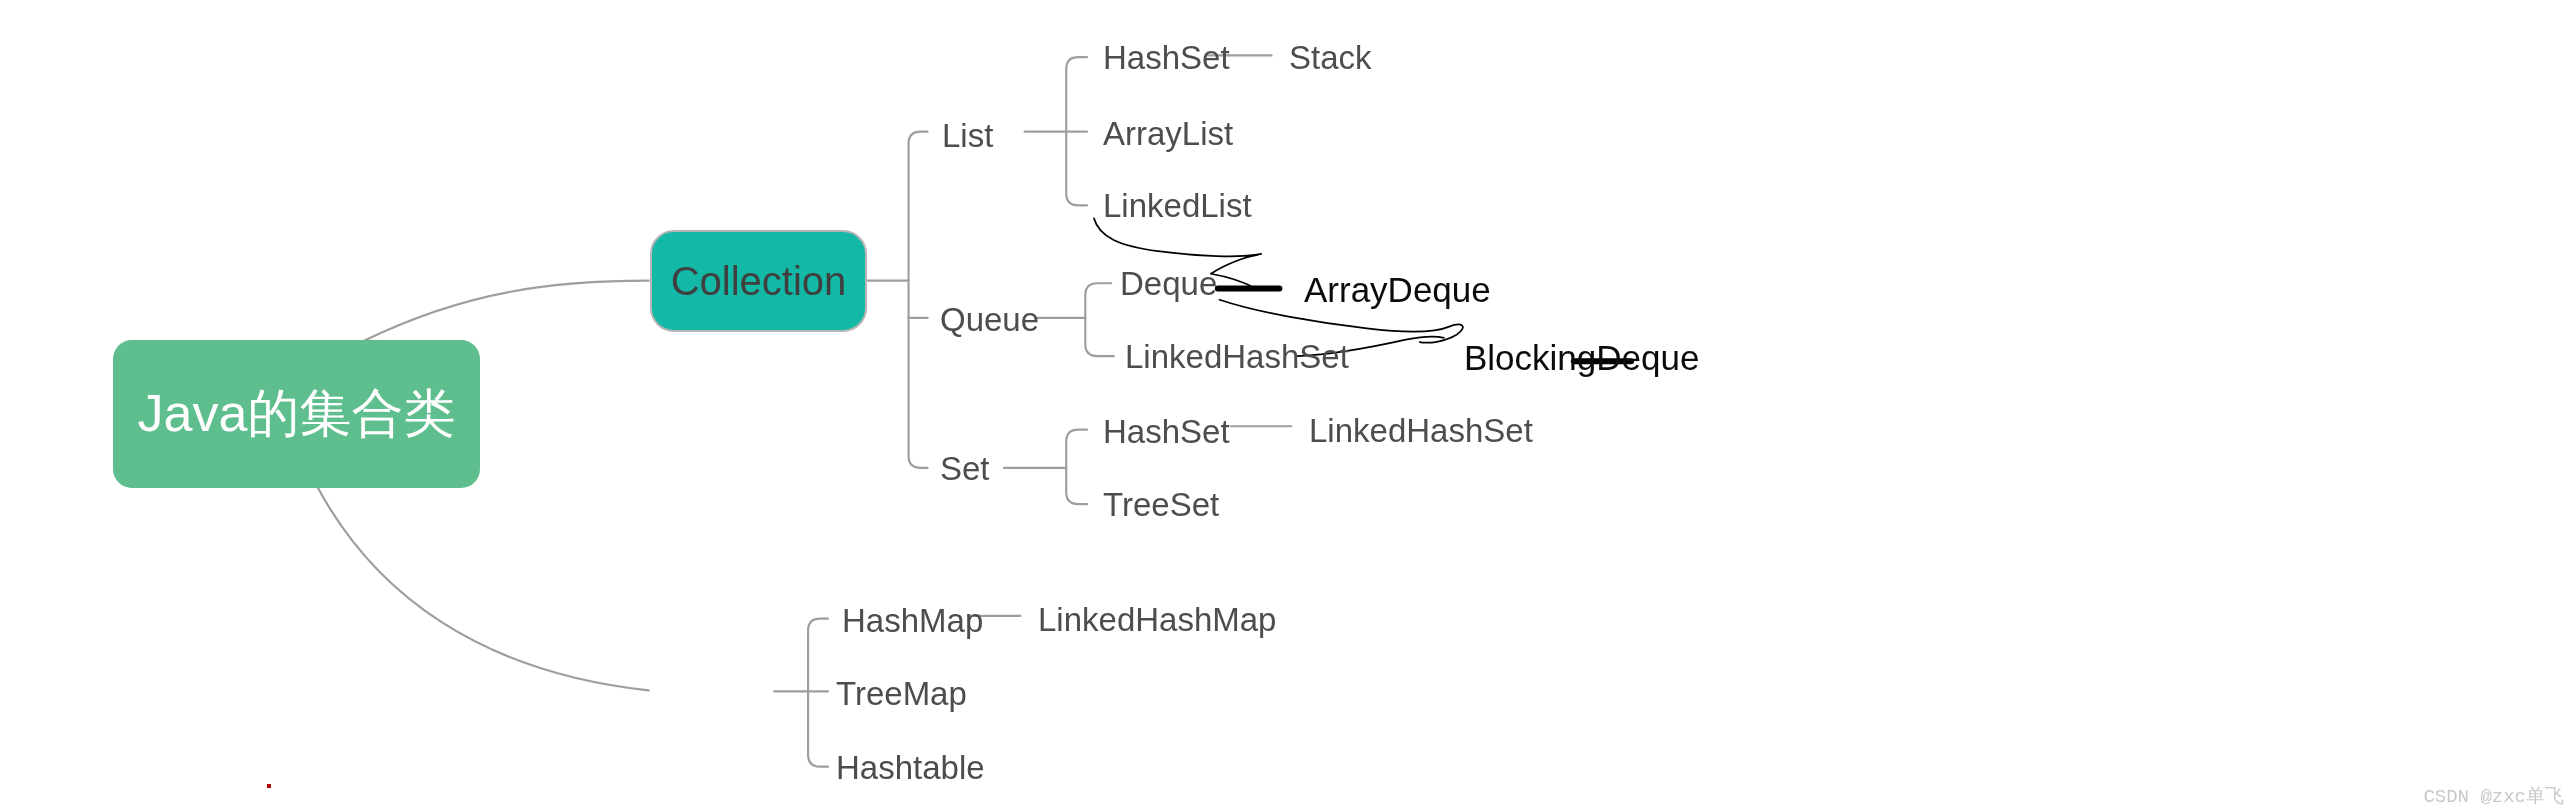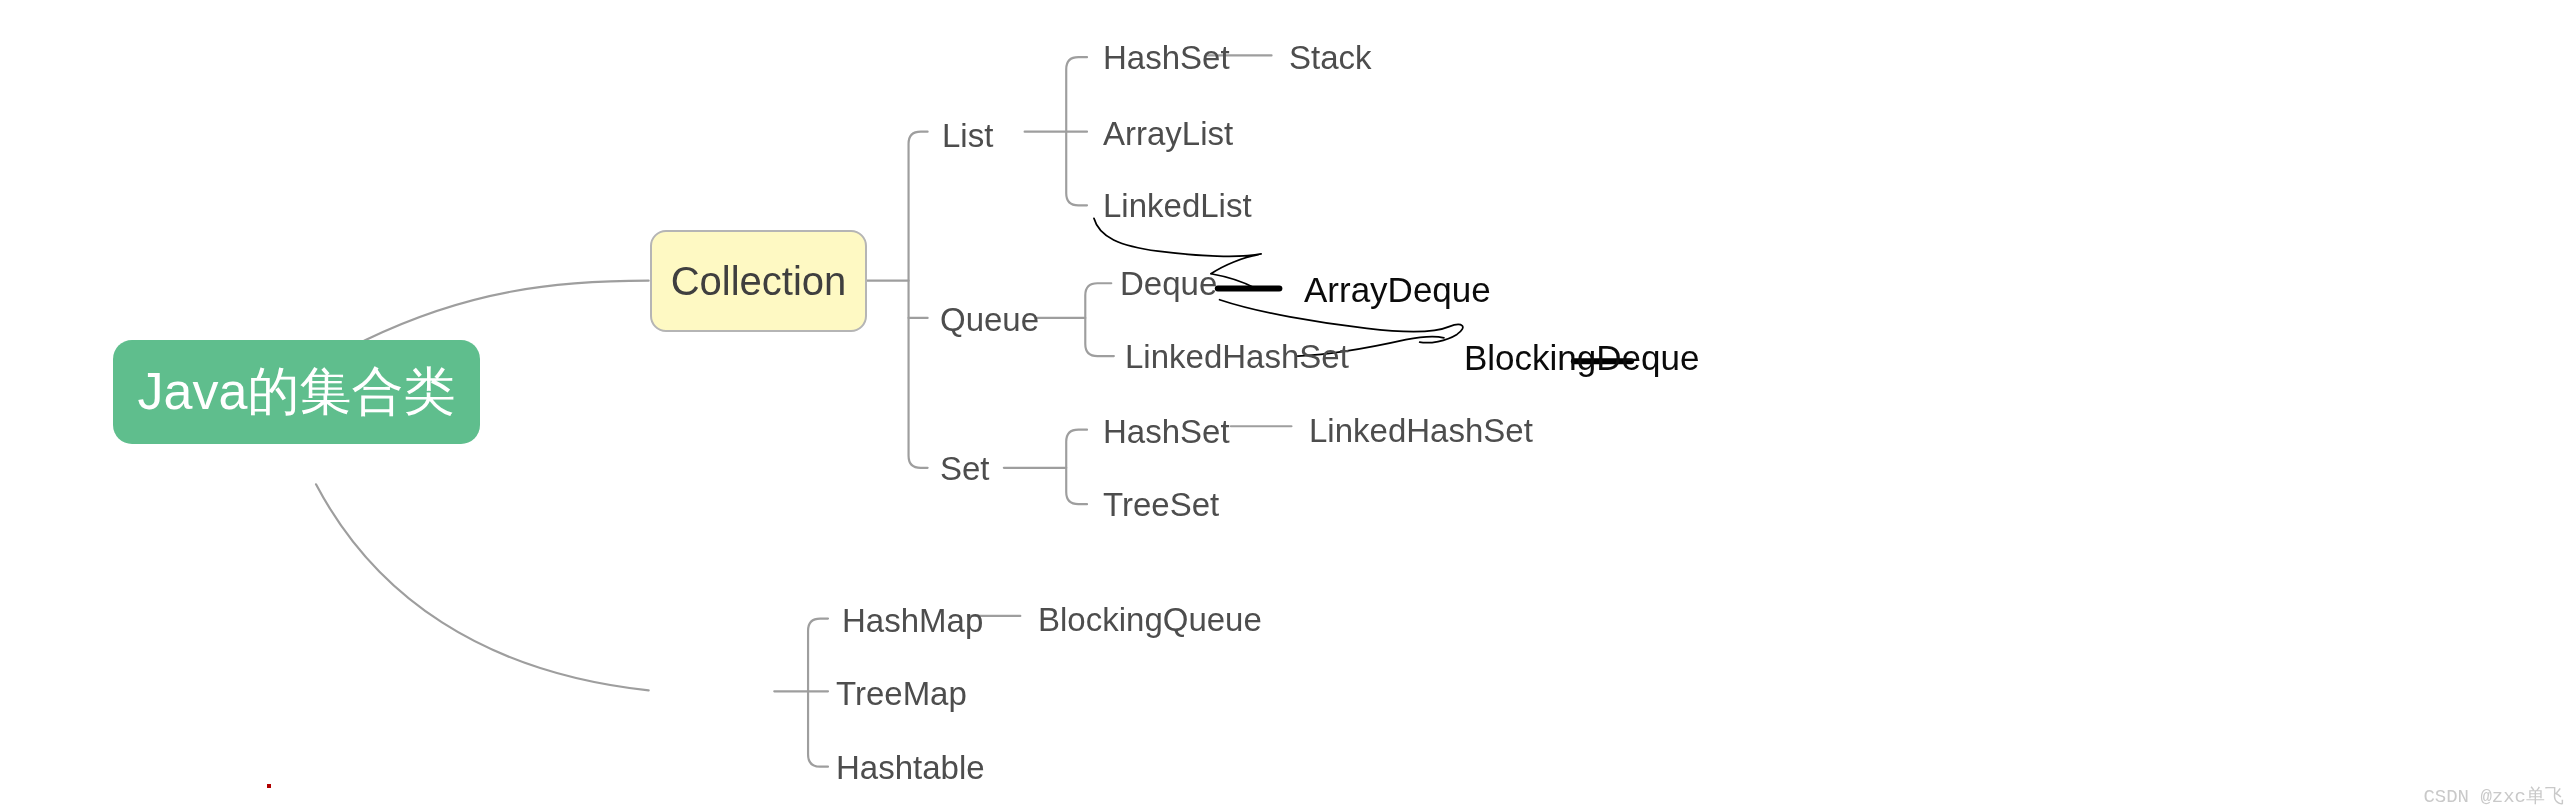--- a/index.html
+++ b/index.html
@@ -26,30 +26,30 @@
   }
   .topic-box{
     position:absolute;
     display:flex;
     align-items:center;
     justify-content:center;
     box-sizing:border-box;
     white-space:nowrap;
   }
   .root-box{
-    left:113px;top:340px;width:367px;height:104px;
+    left:113px;top:340px;width:367px;height:148px;
     background:#5fbe8d;
     border-radius:19px;
     color:#ffffff;
     font-size:52px;
   }
   .sub-box{
-    background:#fef9c3;
+    background:#14b8a6;
     border:2.2px solid #b5b5b5;
-    border-radius:16px;
+    border-radius:24px;
     color:#3f3f3f;
     font-size:40px;
   }
   .collection-box{left:650px;top:230px;width:217px;height:102px;}
   .map-box{left:650px;top:641px;width:124px;height:101px;}
   .watermark{
     position:absolute;
     right:12px;top:783px;
     font-size:19px;
     color:#c9c9c9;
@@ -114,21 +114,21 @@
   <div class="label" style="left:1125px;top:356px;">LinkedHashSet</div>
 
   <div class="label black" style="left:1296px;top:289px;">ArrayDeque</div>
   <div class="label black" style="left:1456px;top:357px;">BlockingDeque</div>
 
   <div class="label" style="left:1103px;top:431px;">HashSet</div>
   <div class="label" style="left:1309px;top:430px;">LinkedHashSet</div>
   <div class="label" style="left:1103px;top:504px;">TreeSet</div>
 
   <div class="label" style="left:842px;top:620px;">HashMap</div>
-  <div class="label" style="left:1038px;top:619px;">BlockingQueue</div>
+  <div class="label" style="left:1038px;top:619px;">LinkedHashMap</div>
   <div class="label" style="left:836px;top:693px;">TreeMap</div>
   <div class="label" style="left:836px;top:767px;">Hashtable</div>
 
   <div class="red-dot"></div>
   <div class="watermark">CSDN @zxc单飞</div>
 
 </div>
 
 
 </body></html>

